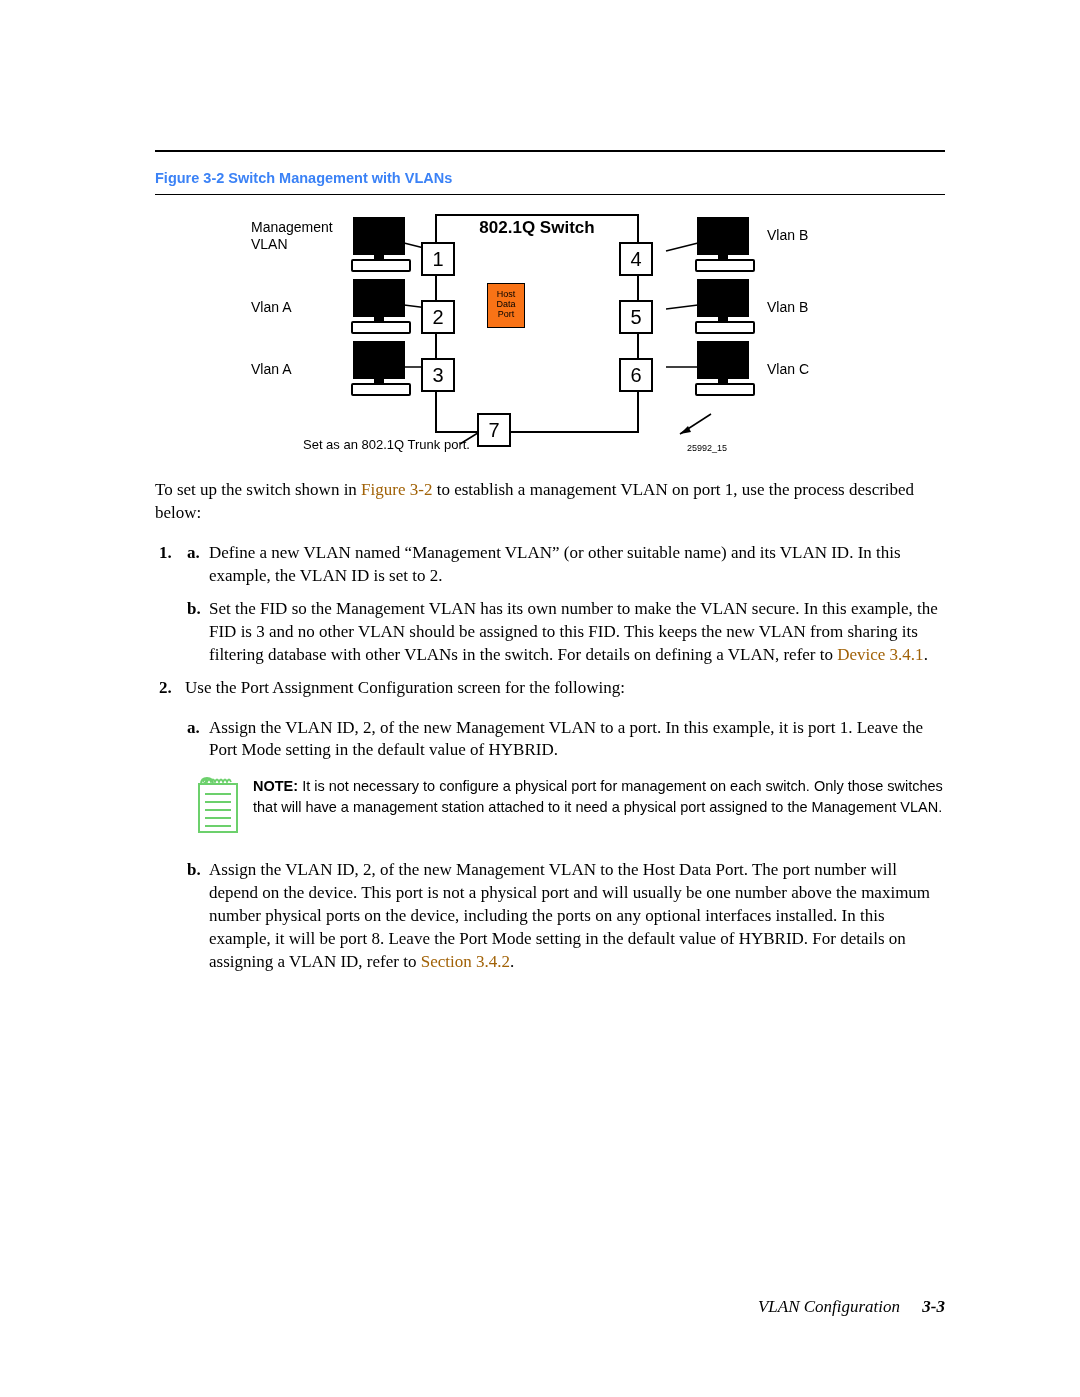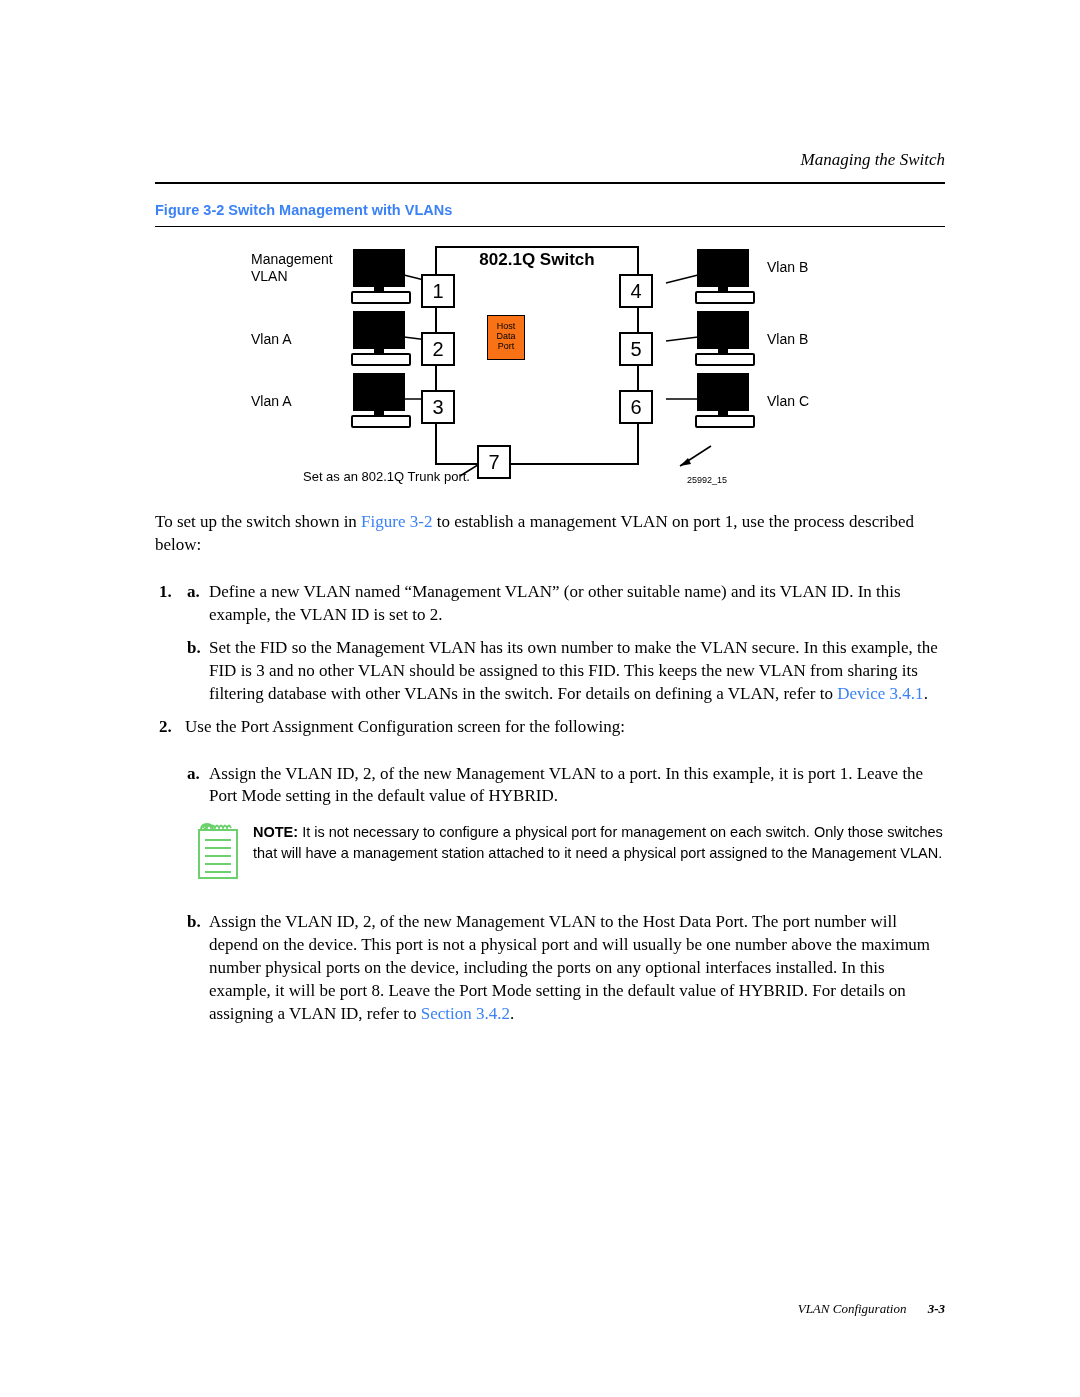--- a/index.html
+++ b/index.html
@@ -61,39 +61,39 @@
     line-height: 1.35;
   }
   ol.main-list > li::before {
     counter-increment: item;
     content: counter(item) ".";
     font-weight: bold;
     position: absolute;
     left: -26px;
   }
   ol.sub-list {
-    margin: 24px 0 4px 0;
+    margin: 17px 0 4px 0;
     padding-left: 24px;
     counter-reset: sub;
     list-style: none;
   }
   ol.sub-list > li {
     position: relative;
     margin-bottom: 10px;
     line-height: 1.35;
   }
   ol.sub-list > li::before {
     counter-increment: sub;
     content: counter(sub, lower-alpha) ".";
     font-weight: bold;
     position: absolute;
     left: -22px;
   }
   .link {
-    color: #3b82f6;
+    color: #a16207;
   }
   .note-block {
     display: flex;
     gap: 10px;
     margin: 14px 0 18px 12px;
     align-items: flex-start;
   }
   .note-icon {
     flex: 0 0 46px;
   }
@@ -103,21 +103,21 @@
     line-height: 1.4;
   }
   .note-text .bold {
     font-weight: bold;
   }
   .footer {
     position: absolute;
     bottom: 80px;
     right: 135px;
     font-style: italic;
-    font-size: 13px;
+    font-size: 17px;
   }
   .footer .pagenum {
     font-weight: bold;
     font-style: italic;
     margin-left: 18px;
   }
 
   
   .switch {
     position: absolute;
@@ -218,21 +218,20 @@
     width:790px;
     height:260px;
     pointer-events:none;
   }
 </style>
 </head>
 <body>
 
 <div class="page">
 
-  <div class="running-head">Managing the Switch</div>
   <hr class="hr-top">
 
   <div class="figure-caption">Figure 3-2   Switch Management with VLANs</div>
   <hr class="hr-fig">
 
   <div class="figure-box">
 
     <svg class="diag-svg" viewBox="0 0 790 260">
       <g stroke="#000" stroke-width="1.5" fill="none">
 

